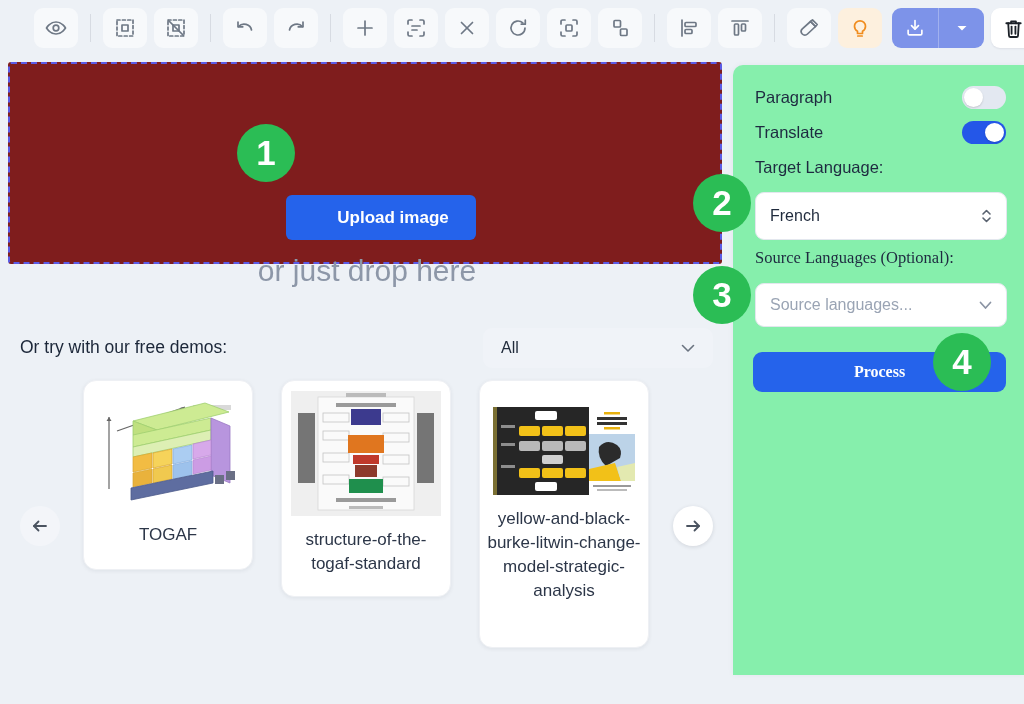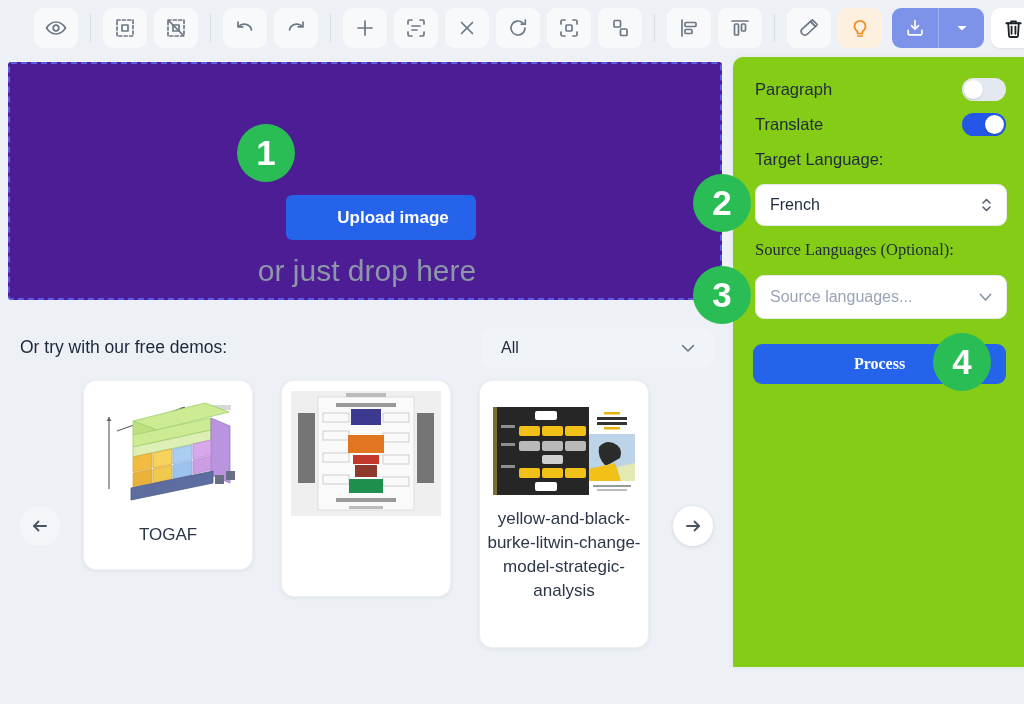--- a/index.html
+++ b/index.html
@@ -14,29 +14,29 @@
   .tb-btn.bulb { background:#fdf0de; }
   .tb-btn.bulb svg { stroke:#f08c1e; }
   .tb-split { height:40px; border-radius:9px; background:#7d93e9; display:flex; overflow:hidden; margin-left:3px; }
   .tb-split .half { width:46px; height:100%; display:flex; align-items:center; justify-content:center; cursor:pointer; }
   .tb-split .half + .half { border-left:1px solid rgba(255,255,255,.28); }
   .tb-split svg { stroke:#fff; fill:none; stroke-width:1.8; stroke-linecap:round; stroke-linejoin:round; }
   .tb-btn.trash { background:#ffffff; box-shadow:0 1px 2px rgba(20,30,50,.08); }
   .tb-btn.trash svg { stroke:#1c2128; stroke-width:1.9; }
 
   
-  .dropzone { position:absolute; left:8px; top:62px; width:714px; height:238px; background:#4c1d95; border:2px dashed #5b5be6; border-radius:3px; }
+  .dropzone { position:absolute; left:8px; top:62px; width:714px; height:202px; background:#7f1d1d; border:2px dashed #5b5be6; border-radius:3px; }
   .upload-btn { position:absolute; left:276px; top:131px; width:190px; height:45px; background:#2563eb; border:none; border-radius:6px; color:#fff; font-size:17px; font-weight:bold; font-family:"Liberation Sans",sans-serif; cursor:pointer; padding-left:24px; }
   .drop-hint { position:absolute; left:0; top:190px; width:714px; text-align:center; font-size:30px; color:#8d97a8; }
 
   
   .step { position:absolute; width:58px; height:58px; border-radius:50%; background:#2bbd55; color:#fff; font-size:35px; font-weight:bold; display:flex; align-items:center; justify-content:center; z-index:30; }
 
   
-  .panel { position:absolute; left:733px; top:57px; width:291px; height:610px; background:#84cc16; border-radius:10px 0 0 0; box-shadow:0 0 6px rgba(30,40,70,.05); }
+  .panel { position:absolute; left:733px; top:65px; width:291px; height:610px; background:#86efac; border-radius:10px 0 0 0; box-shadow:0 0 6px rgba(30,40,70,.05); }
   .panel .row { position:absolute; left:22px; right:18px; display:flex; align-items:center; justify-content:space-between; }
   .p-label { font-size:16.5px; color:#1e2a40; }
   .toggle { width:44px; height:23px; border-radius:12px; position:relative; cursor:pointer; }
   .toggle.off { background:#e3e8f1; }
   .toggle.on { background:#2457e8; }
   .toggle .knob { position:absolute; top:2px; width:19px; height:19px; border-radius:50%; background:#fff; box-shadow:0 1px 2px rgba(0,0,0,.15); }
   .toggle.off .knob { left:2px; }
   .toggle.on .knob { right:2px; }
   .select { position:absolute; left:22px; width:252px; background:#fff; border:1px solid #e3e7ee; border-radius:9px; display:flex; align-items:center; padding:0 14px; font-size:16px; color:#1f2a3c; cursor:pointer; justify-content:space-between; }
   .select .ph { color:#9aa4b4; }
@@ -205,21 +205,21 @@
   </div>
   <div class="row" style="top:55px; height:24px;">
     <span class="p-label">Translate</span>
     <div class="toggle on">
         <div class="knob"></div>
       </div>
   </div>
   <div class="row" style="top:91px; height:22px;">
     <span class="p-label">Target Language:</span>
   </div>
-  <div class="select" style="top:127px; height:42px;">
+  <div class="select" style="top:127px; height:48px;">
     <span>French</span>
     <svg width="11" height="16" viewBox="0 0 11 16" style="stroke:#5a6370; fill:none; stroke-width:1.6; stroke-linecap:round; stroke-linejoin:round;">
         <path d="M2 6 L5.5 2.5 L9 6"></path>
         <path d="M2 10 L5.5 13.5 L9 10"></path>
       </svg>
   </div>
   <div class="row" style="top:182px; height:22px;font-family:Liberation Serif, serif;">
     <span class="p-label">Source Languages (Optional):</span>
   </div>
   <div class="select" style="top:218px; height:44px;">
@@ -285,20 +285,21 @@
     <rect x="32" y="84" width="26" height="9" fill="none" stroke="#c4c4c4" stroke-width="0.8"></rect>
     <rect x="92" y="86" width="26" height="9" fill="none" stroke="#c4c4c4" stroke-width="0.8"></rect>
     <rect x="60" y="18" width="30" height="16" fill="#3c3a8e"></rect>
     <rect x="57" y="44" width="36" height="18" fill="#e0761f"></rect>
     <rect x="62" y="64" width="26" height="9" fill="#c0392b"></rect>
     <rect x="64" y="74" width="22" height="12" fill="#8d3a2c"></rect>
     <rect x="58" y="88" width="34" height="14" fill="#1f8f4d"></rect>
     <rect x="45" y="107" width="60" height="4" fill="#9a9a9a"></rect>
     <rect x="58" y="115" width="34" height="3" fill="#bbb"></rect>
   </svg>
+  <div class="label">structure-of-the-togaf-standard</div>
 </div>
 
 <div class="card" style="left:479px; height:268px;">
   <svg width="150" height="88" viewBox="0 0 150 88" style="margin-top:26px;">
     <rect x="4" y="0" width="96" height="88" fill="#262626"></rect>
     <rect x="4" y="0" width="4" height="88" fill="#7a6f33"></rect>
     <rect x="12" y="18" width="14" height="3" fill="#8d8d8d"></rect>
     <rect x="12" y="36" width="14" height="3" fill="#8d8d8d"></rect>
     <rect x="12" y="58" width="14" height="3" fill="#8d8d8d"></rect>
     <rect x="46" y="4" width="22" height="9" rx="2" fill="#ffffff"></rect>

